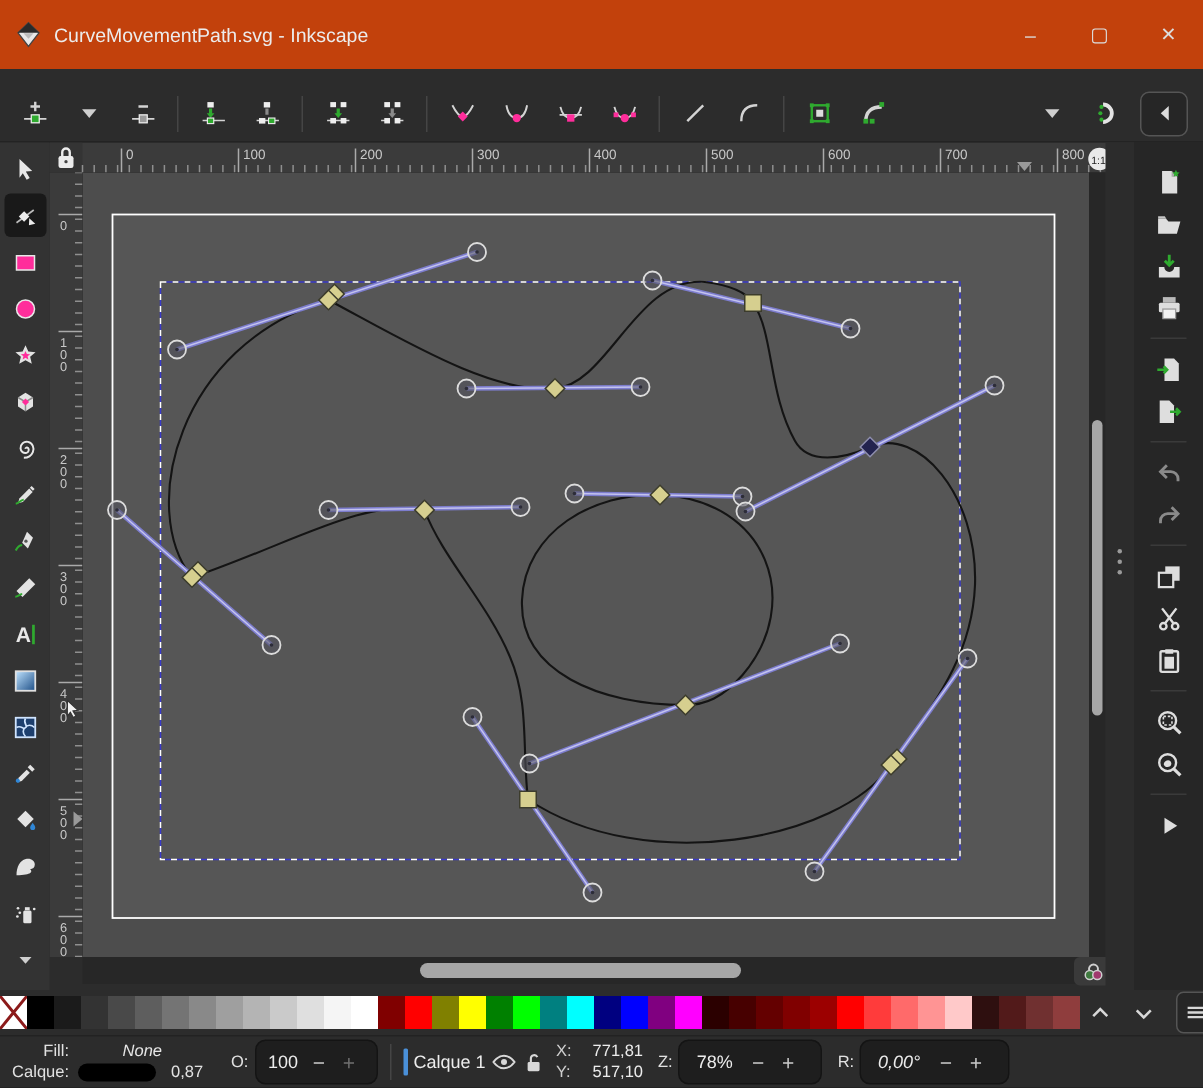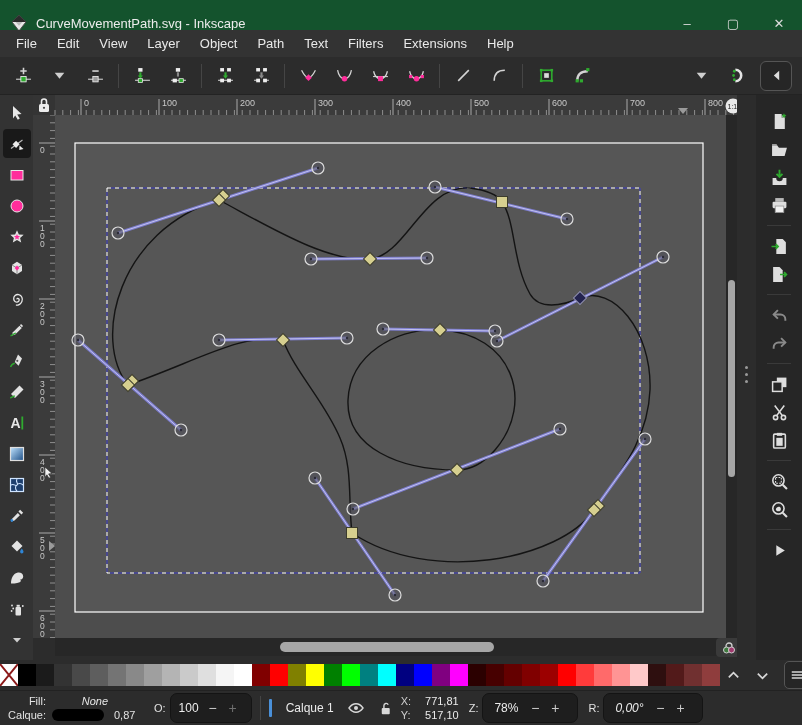--- a/index.html
+++ b/index.html
@@ -1,19 +1,19 @@
 <!DOCTYPE html>
 <html><head>
 <meta charset="utf-8">
 <style>
   html,body{margin:0;padding:0;background:#111;}
   #app{position:relative;width:802px;height:725px;background:#2c2c2c;overflow:hidden;
        font-family:"Liberation Sans","DejaVu Sans",sans-serif;color:#ddd;-webkit-font-smoothing:antialiased;}
   
-  .titlebar{position:absolute;left:0;top:0;width:802px;height:46px;background:#14532d;display:flex;align-items:center;}
+  .titlebar{position:absolute;left:0;top:0;width:802px;height:46px;background:#c2410c;display:flex;align-items:center;}
   .app-logo{width:18px;height:18px;margin-left:10px;flex:0 0 auto;}
   .title-text{font-size:13px;color:#ececec;margin-left:8px;white-space:nowrap;}
   .win-btns{margin-left:auto;display:flex;height:100%;}
   .win-btn{width:46px;height:100%;display:flex;align-items:center;justify-content:center;color:#dcdcdc;font-size:13px;}
   
   .menubar{position:absolute;left:0;top:30px;width:802px;height:27px;background:#333;display:flex;align-items:center;padding-left:6px;box-sizing:border-box;}
   .menu-item{padding:0 10px;font-size:13px;color:#e9e9e9;}
   
   .toolbar{position:absolute;left:0;top:57px;width:802px;height:38px;background:#2c2c2c;border-bottom:1px solid #232323;display:flex;align-items:center;box-sizing:border-box;}
   .tb-group{display:flex;align-items:center;gap:10px;padding:0 10px;}
@@ -53,21 +53,21 @@
   .sb-fs{display:grid;grid-template-columns:42px 56px 30px;grid-auto-rows:14px;align-items:center;margin-left:4px;column-gap:6px;}
   .sb-label{text-align:right;color:#e2e2e2;}
   .fill-none{font-style:italic;color:#e6e6e6;text-align:right;}
   .stroke-pill{width:52px;height:12px;border-radius:6px;background:#000;}
   .sw-width{color:#e2e2e2;}
   .spinbox{display:flex;align-items:center;background:#1e1e1e;border:1px solid #141414;border-radius:7px;height:28px;padding:0 4px;}
   .spin-val{color:#ececec;font-size:12px;text-align:center;}
   .spin-btn{width:20px;text-align:center;color:#c9c9c9;font-size:14px;}
   .spin-btn.dim{color:#6f6f6f;}
   .sb-sep{width:1px;height:24px;background:#454545;margin:0 8px;}
-  .layer-block{display:flex;align-items:center;gap:14px;}
+  .layer-block{display:flex;align-items:center;gap:4px;}
   .layer-bar{width:3px;height:18px;background:#4a90d9;border-radius:1px;}
   .layer-name{font-size:12px;color:#ececec;}
   .nodes-status{line-height:13px;font-size:11px;color:#e0e0e0;width:102px;margin-left:10px;}
   .coords{display:grid;grid-template-columns:14px 44px;line-height:14px;margin-left:8px;}
   .coord-label{color:#cfcfcf;}
   .coord-val{text-align:right;color:#ececec;}
   .zr-label{margin:0 4px 0 10px;color:#e2e2e2;}
   svg{display:block;}
 </style>
 </head>
@@ -84,32 +84,20 @@
         </svg>
     </span>
     <span class="title-text">CurveMovementPath.svg - Inkscape</span>
     <div class="win-btns">
       <span class="win-btn">–</span>
       <span class="win-btn">▢</span>
       <span class="win-btn">✕</span>
     </div>
   </div>
 
-  <div class="menubar" id="menubar">
-      <span class="menu-item">File</span>
-      <span class="menu-item">Edit</span>
-      <span class="menu-item">View</span>
-      <span class="menu-item">Layer</span>
-      <span class="menu-item">Object</span>
-      <span class="menu-item">Path</span>
-      <span class="menu-item">Text</span>
-      <span class="menu-item">Filters</span>
-      <span class="menu-item">Extensions</span>
-      <span class="menu-item">Help</span>
-    </div>
 
   <div class="toolbar" id="toolbar">
       <span class="tb-group">
         <span class="tb-btn">
           <span>
             <svg viewBox="0 0 16 16" width="17" height="17">
               <path d="M1 11.5h14" stroke="#d4d4d4"></path>
               <rect x="5.5" y="9" width="5" height="5" fill="#2faa2f" stroke="#eee" stroke-width=".8"></rect>
               <path d="M8 .8v6M5 3.8h6" stroke="#d4d4d4" stroke-width="1.5"></path>
             </svg>

